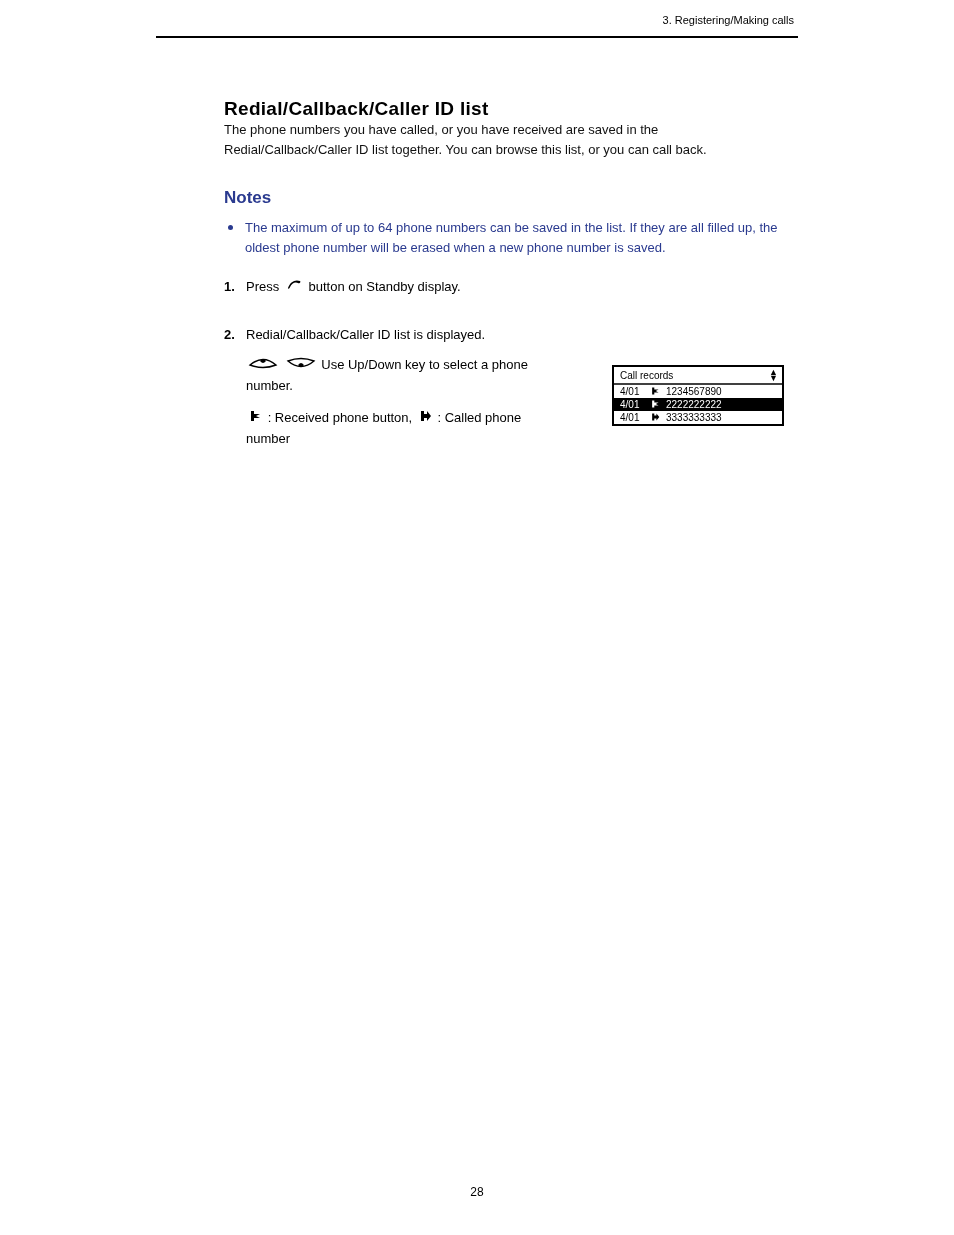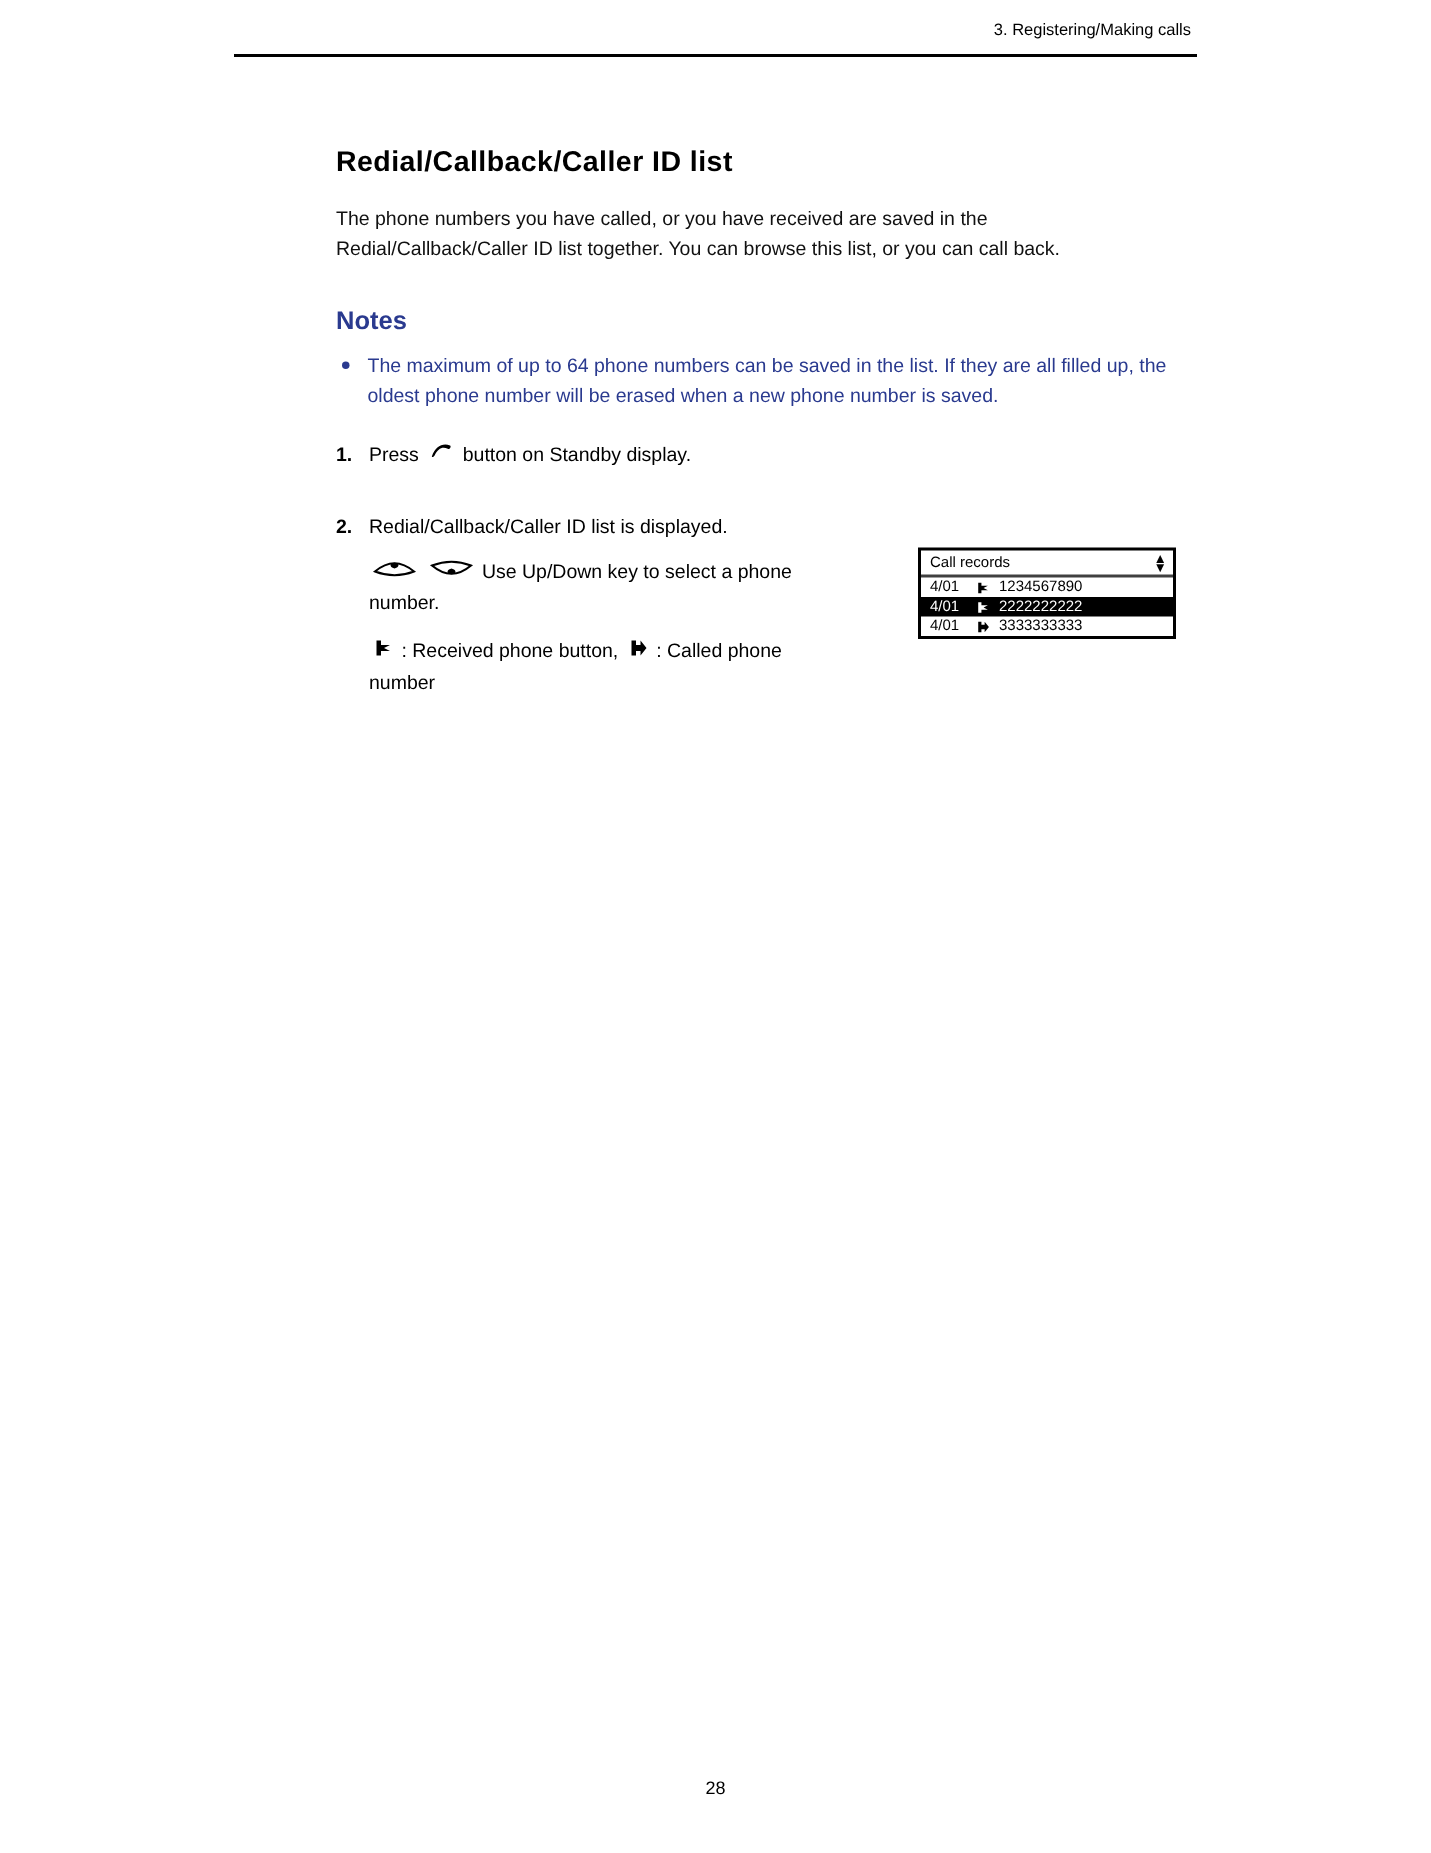--- a/index.html
+++ b/index.html
@@ -22,21 +22,21 @@
     position: absolute;
     top: 14px;
     right: 160px;
     font-size: 11px;
     color: #000;
   }
   h2.section-title {
     font-size: 19px;
     font-weight: 700;
     margin-left: 68px;
-    margin-bottom: 16px;
+    margin-bottom: 0;
     letter-spacing: 0.3px;
   }
   .body-text {
     margin-left: 68px;
     font-size: 13px;
     line-height: 1.55;
     color: #111;
     max-width: 560px;
   }
   h3.sub-title {
@@ -90,21 +90,21 @@
     font-size: 10px;
     display: flex;
     align-items: center;
     justify-content: space-between;
   }
   .arrows {
     display:flex; flex-direction:column; line-height:6px; font-size:9px;
   }
   .row {
     display: flex;
-    align-items: flex-end;
+    align-items: flex-start;
     font-size: 10px;
     padding: 1px 6px;
   }
   .row.selected { background:#000; color:#fff; }
   .row .date { width: 28px; }
   .row .ico { width: 14px; display:flex; justify-content:center; }
   .row .num { padding-left: 4px; }
   
   .txt-icon { display:inline-block; vertical-align:middle; margin:0 2px; }
   .footer-pageno {

